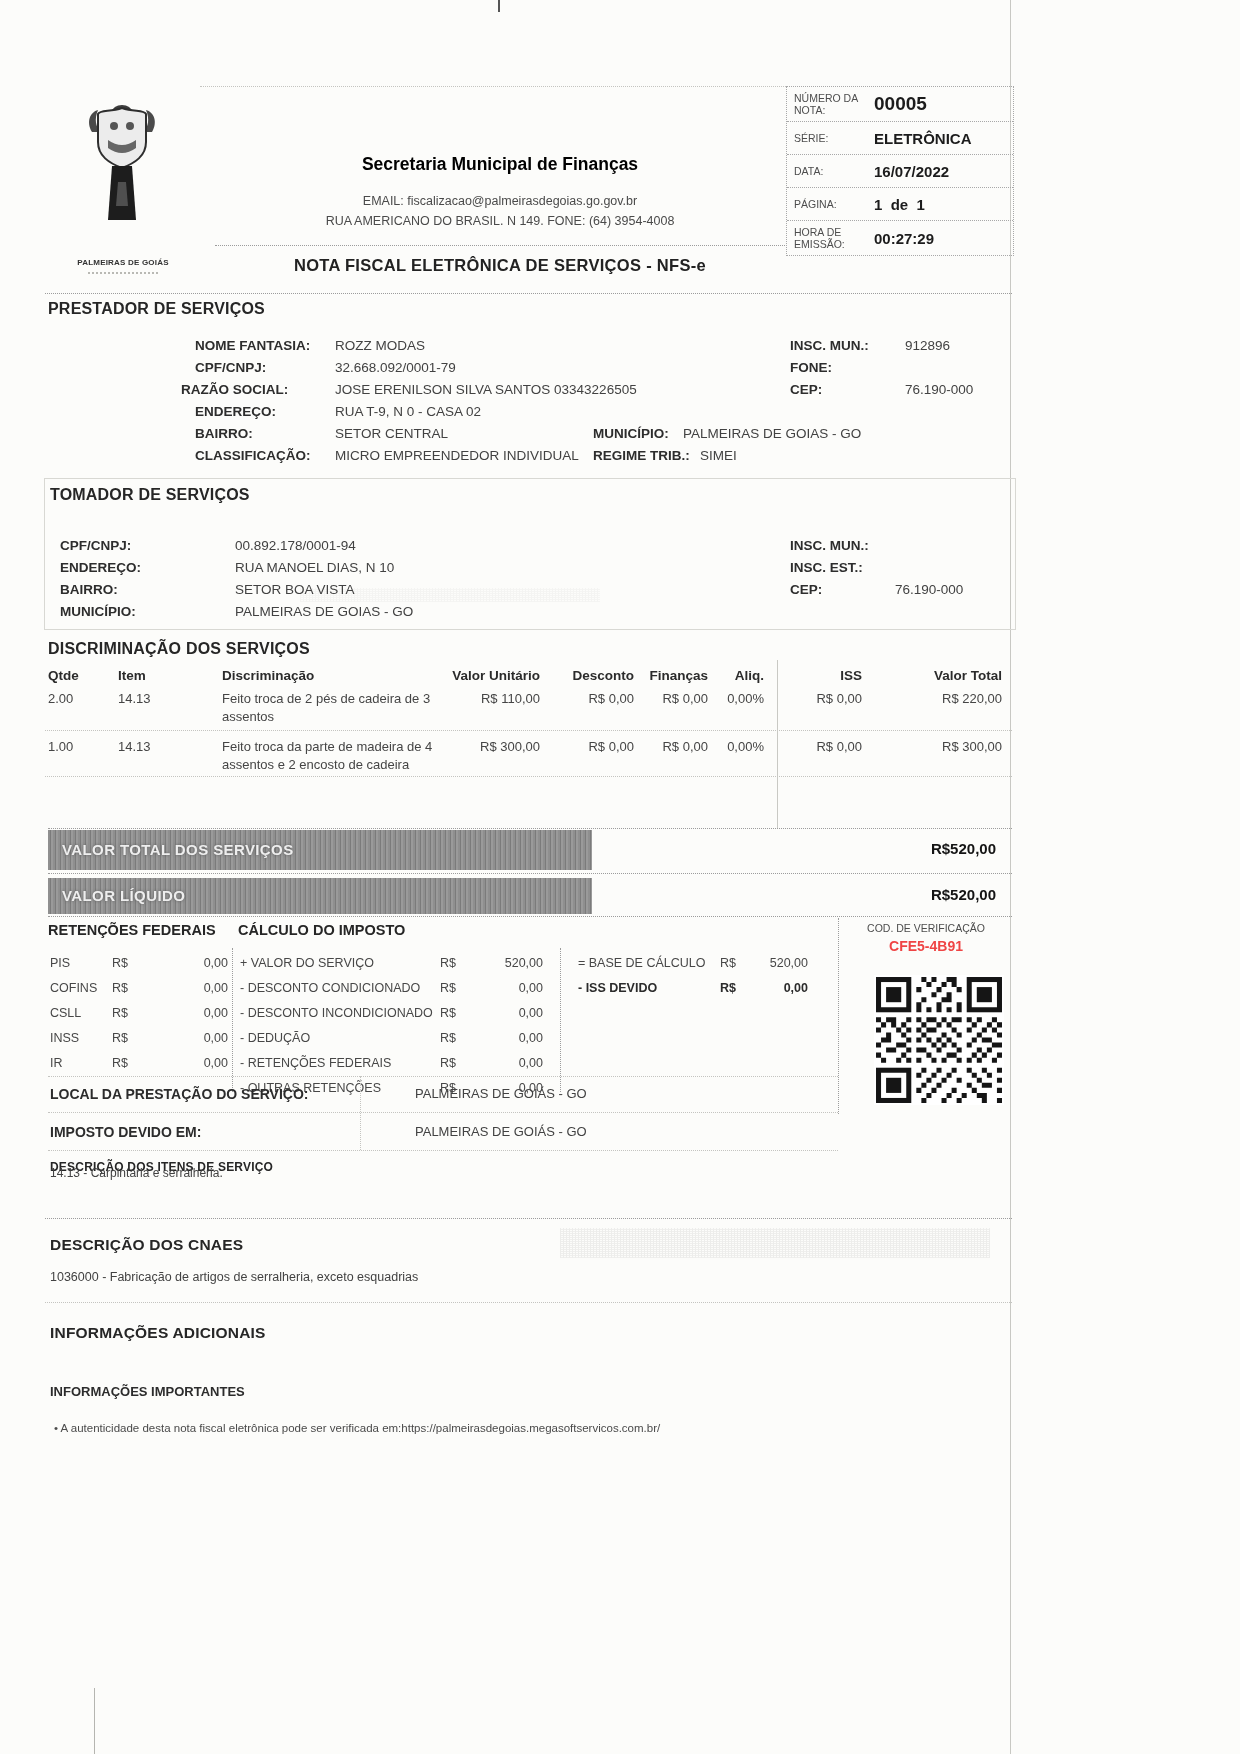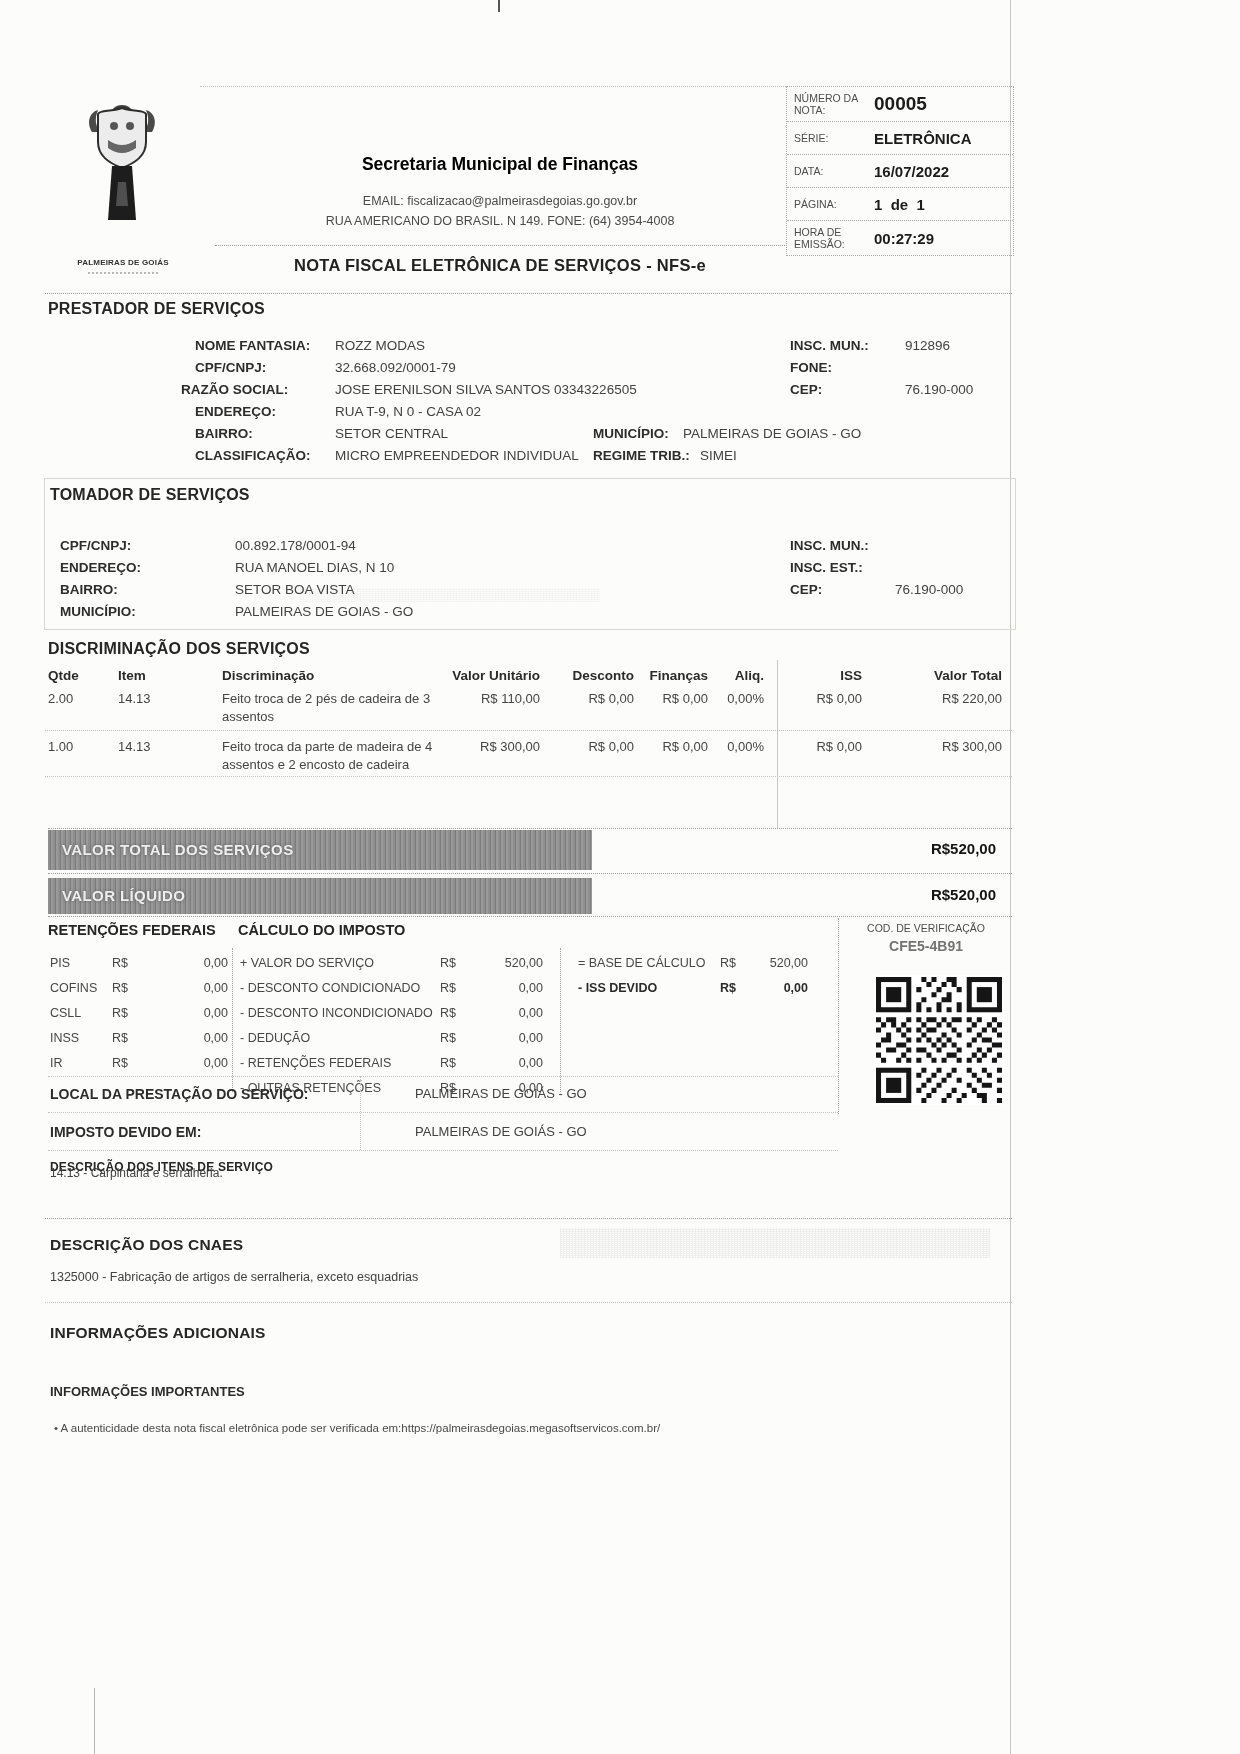--- a/index.html
+++ b/index.html
@@ -296,21 +296,21 @@
     <span class="c txb" style="left:578px">- ISS DEVIDO</span>
     <span class="c txb" style="left:720px">R$</span>
     <span class="c txb ra" style="left:740px;width:68px">0,00</span>
   </div>
 
   <div class="abs vdot" style="left:232px;top:948px;height:144px"></div>
   <div class="abs vdot" style="left:560px;top:948px;height:144px"></div>
   <div class="abs vdot" style="left:838px;top:918px;height:196px"></div>
 
   <div class="abs ctr" style="left:840px;top:922px;width:172px;font-size:10.5px;color:#4c4c4c">COD. DE VERIFICAÇÃO</div>
-  <div class="abs ctr" style="left:840px;top:938px;width:172px;font-size:14px;font-weight:700;color:#737373">CFE5-4B91</div>
+  <div class="abs ctr" style="left:840px;top:938px;width:172px;font-size:14px;font-weight:700;color:#ef4444">CFE5-4B91</div>
   <div class="abs" style="left:874px;top:975px;width:130px;height:130px">
     <svg width="130" height="130" viewBox="-2 -2 129 129">
       <rect x="-2" y="-2" width="129" height="129" fill="#fff"></rect>
       <g fill="#151515">
         <rect x="0" y="0" width="35" height="35"></rect>
           <rect x="90" y="0" width="35" height="35"></rect>
           <rect x="0" y="90" width="35" height="35"></rect>
       </g>
       <g fill="#fff">
         <rect x="5" y="5" width="25" height="25"></rect>
@@ -378,20 +378,20 @@
     <span class="c val" style="left:415px;font-size:13px">PALMEIRAS DE GOIÁS - GO</span>
   </div>
   <div class="abs dot-lt" style="left:48px;top:1150px;width:790px"></div>
   <div class="abs vdot" style="left:360px;top:1076px;height:74px;border-left-color:#c4c4c0"></div>
 
   <div class="abs sec-h" style="left:50px;top:1160px;font-size:12px">DESCRIÇÃO DOS ITENS DE SERVIÇO</div>
   <div class="abs val" style="left:50px;top:1166px;font-size:12px">14.13 - Carpintaria e serralheria.</div>
   <div class="abs dot" style="left:45px;top:1218px;width:967px"></div>
 
   <div class="abs sec-h" style="left:50px;top:1236px;font-size:15.5px">DESCRIÇÃO DOS CNAES</div>
-  <div class="abs val" style="left:50px;top:1270px;font-size:12.5px">1325000 - Fabricação de artigos de serralheria, exceto esquadrias</div>
+  <div class="abs val" style="left:50px;top:1270px;font-size:12.5px">1036000 - Fabricação de artigos de serralheria, exceto esquadrias</div>
   <div class="abs dot-lt" style="left:45px;top:1302px;width:967px"></div>
 
   <div class="abs sec-h" style="left:50px;top:1324px;font-size:15.5px">INFORMAÇÕES ADICIONAIS</div>
   <div class="abs sec-h3" style="left:50px;top:1384px">INFORMAÇÕES IMPORTANTES</div>
   <div class="abs" style="left:54px;top:1422px;width:900px;font-size:11.5px;color:#4a4a4a">• A autenticidade desta nota fiscal eletrônica pode ser verificada em:https://palmeirasdegoias.megasoftservicos.com.br/</div>
 
 </div>
 
 </body></html>

